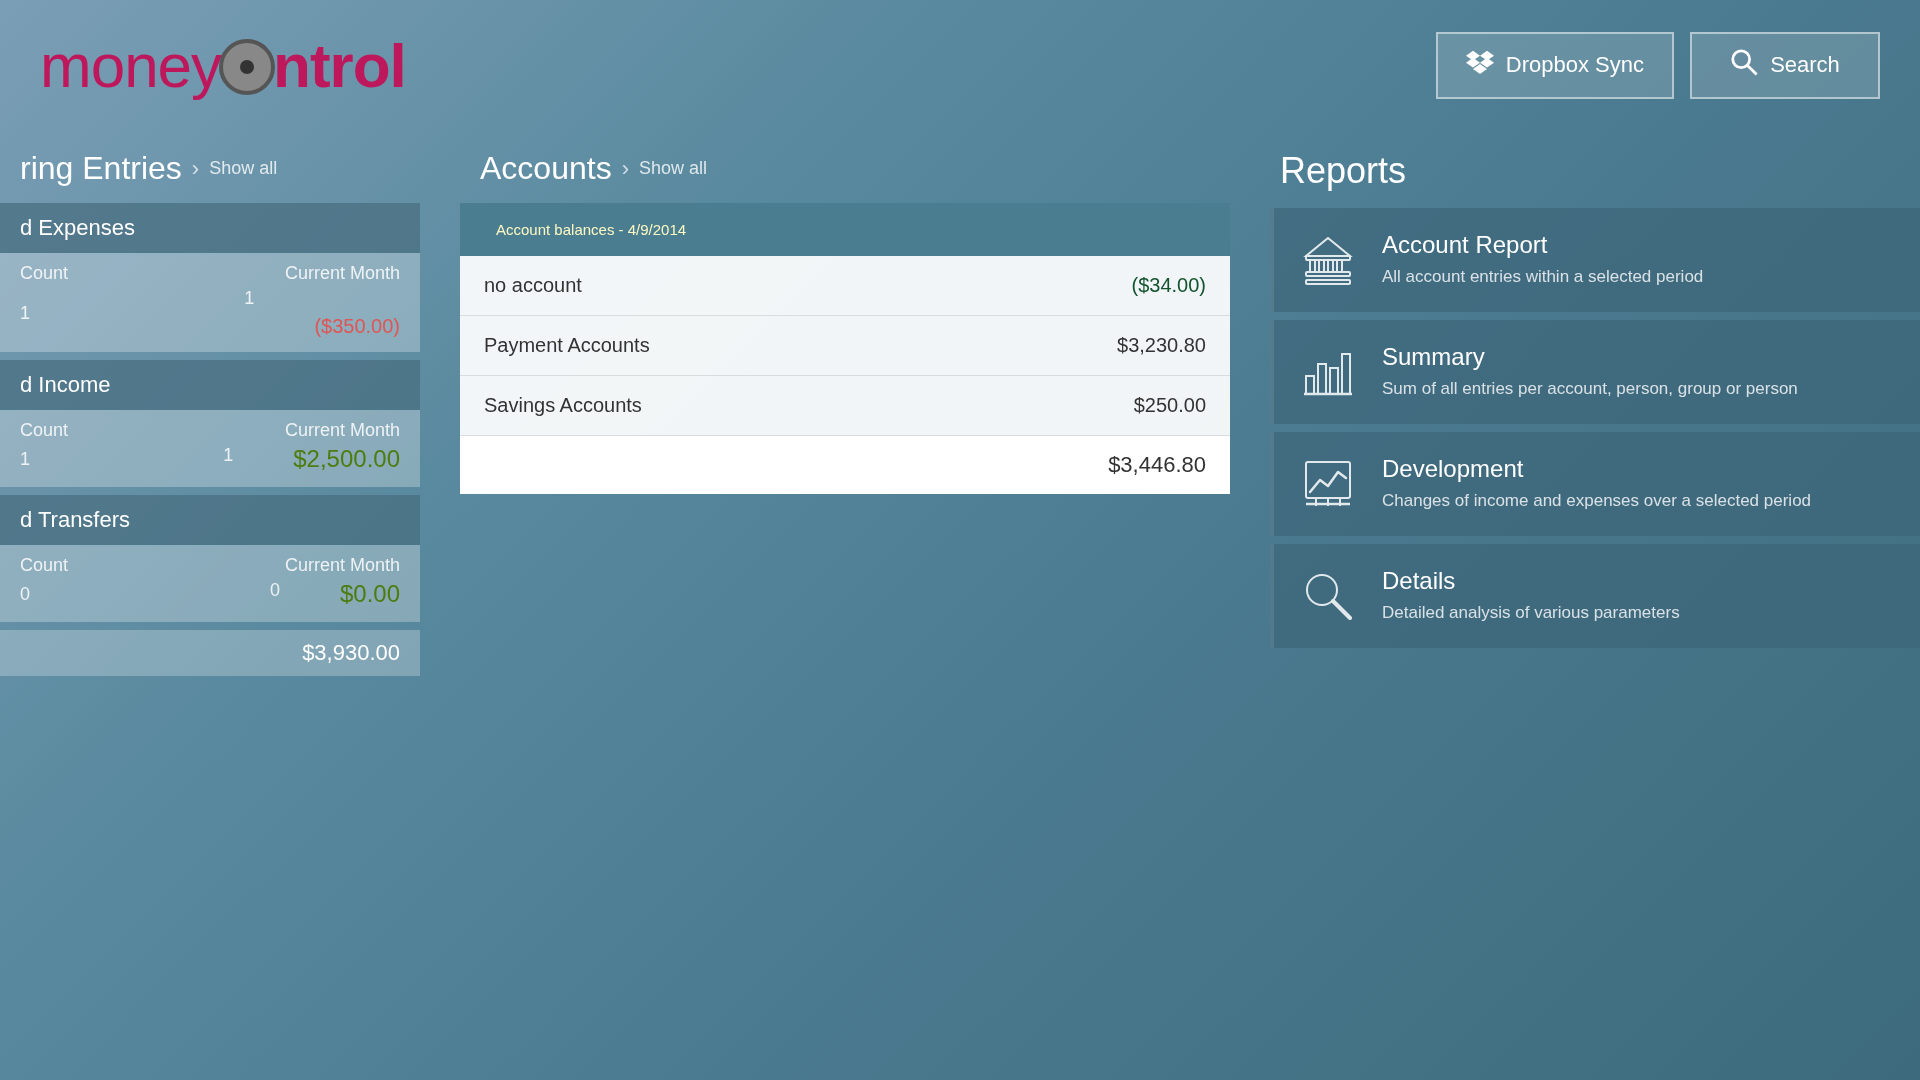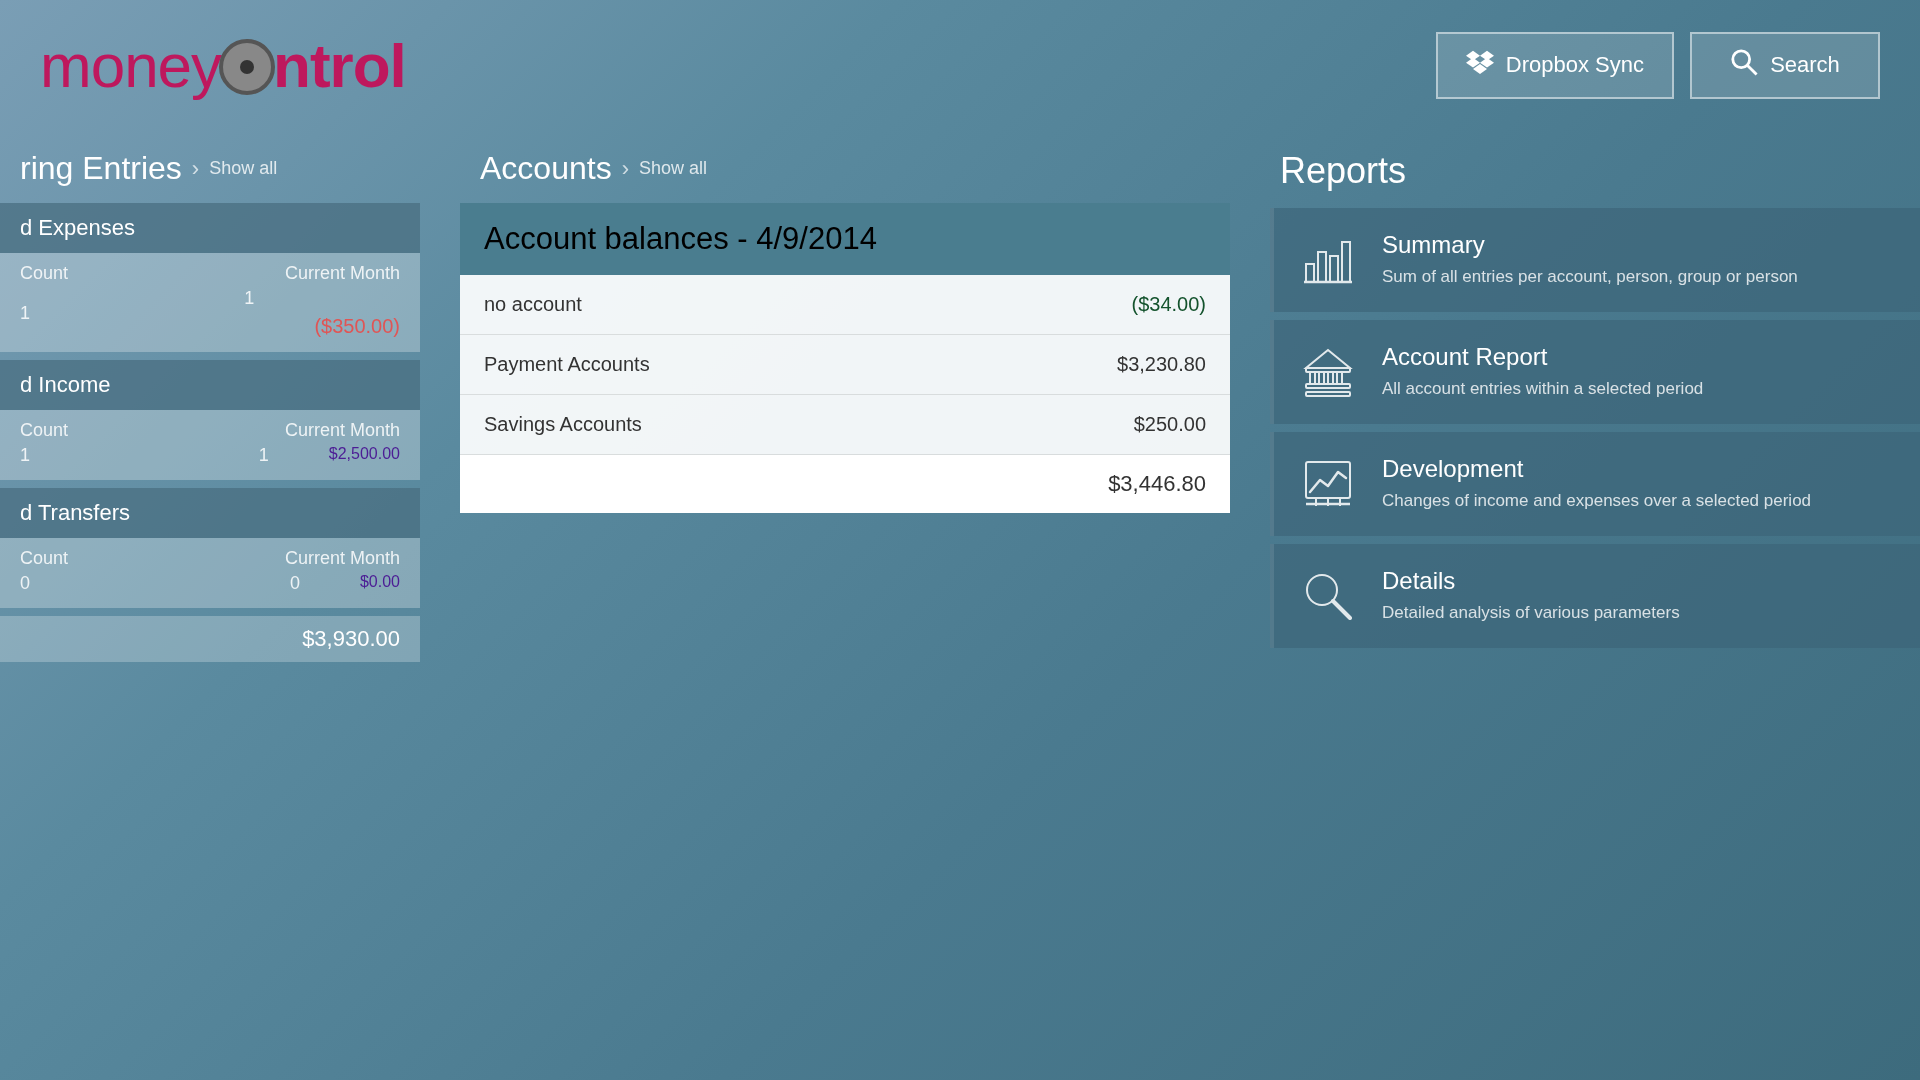--- a/index.html
+++ b/index.html
@@ -155,22 +155,22 @@
       gap: 60px;
     }
 
     .entry-amount-red {
       color: #e05555;
       font-size: 20px;
       margin-top: 27px;
     }
 
     .entry-amount-green {
-      color: #4c1d95;
-      font-size: 16px;
+      color: #4d7c0f;
+      font-size: 24px;
     }
 
     .entry-total-row {
       display: flex;
       justify-content: flex-end;
       padding: 10px 20px;
       font-size: 22px;
       font-weight: 400;
       background: rgba(255,255,255,0.25);
       margin-top: 8px;
@@ -184,23 +184,23 @@
 
     .accounts-table {
       width: 100%;
       border-collapse: collapse;
       background: rgba(255,255,255,0.92);
       color: #333;
     }
 
     .accounts-table-header {
       background: #4a7d8f;
-      color: #000000;
-      padding: 18px 24px;
-      font-size: 31px;
+      color: #fef9c3;
+      padding: 18px 36px;
+      font-size: 15px;
       font-weight: 400;
     }
 
     .accounts-row {
       border-bottom: 1px solid rgba(0,0,0,0.1);
     }
 
     .accounts-row td {
       padding: 18px 24px;
       font-size: 20px;
@@ -436,49 +436,49 @@
       </tbody>
     </table>
   </div>
 
   <div id="right-panel">
     <div class="reports-title">Reports</div>
 
     <div class="report-card">
       <div class="report-icon">
         <svg viewBox="0 0 52 52" xmlns="http://www.w3.org/2000/svg">
-          <rect x="4" y="30" width="8" height="18"></rect>
-          <rect x="16" y="18" width="8" height="30"></rect>
-          <rect x="28" y="22" width="8" height="26"></rect>
-          <rect x="40" y="8" width="8" height="40"></rect>
-          <line x1="2" y1="48" x2="50" y2="48" stroke-width="2.5"></line>
-        </svg>
-      </div>
-      <div class="report-text">
-        <h3>Summary</h3>
-        <p>Sum of all entries per account, person, group or person</p>
-      </div>
-    </div>
-
-    <div class="report-card">
-      <div class="report-icon">
-        <svg viewBox="0 0 52 52" xmlns="http://www.w3.org/2000/svg">
           <rect x="4" y="22" width="44" height="4" rx="1"></rect>
           <rect x="4" y="38" width="44" height="4" rx="1"></rect>
           <rect x="4" y="46" width="44" height="4" rx="1"></rect>
           <rect x="8" y="26" width="5" height="12"></rect>
           <rect x="17" y="26" width="5" height="12"></rect>
           <rect x="26" y="26" width="5" height="12"></rect>
           <rect x="35" y="26" width="5" height="12"></rect>
           <polygon points="26,4 4,22 48,22"></polygon>
         </svg>
       </div>
       <div class="report-text">
         <h3>Account Report</h3>
         <p>All account entries within a selected period</p>
+      </div>
+    </div>
+
+    <div class="report-card">
+      <div class="report-icon">
+        <svg viewBox="0 0 52 52" xmlns="http://www.w3.org/2000/svg">
+          <rect x="4" y="30" width="8" height="18"></rect>
+          <rect x="16" y="18" width="8" height="30"></rect>
+          <rect x="28" y="22" width="8" height="26"></rect>
+          <rect x="40" y="8" width="8" height="40"></rect>
+          <line x1="2" y1="48" x2="50" y2="48" stroke-width="2.5"></line>
+        </svg>
+      </div>
+      <div class="report-text">
+        <h3>Summary</h3>
+        <p>Sum of all entries per account, person, group or person</p>
       </div>
     </div>
 
     <div class="report-card">
       <div class="report-icon">
         <svg viewBox="0 0 52 52" xmlns="http://www.w3.org/2000/svg">
           <rect x="4" y="4" width="44" height="36" rx="2"></rect>
           <polyline points="8,34 18,22 26,28 36,14 44,20" stroke-width="2.5" stroke-linecap="round" stroke-linejoin="round"></polyline>
           <line x1="4" y1="46" x2="48" y2="46" stroke-width="2.5"></line>
           <line x1="14" y1="40" x2="14" y2="48" stroke-width="2"></line>

